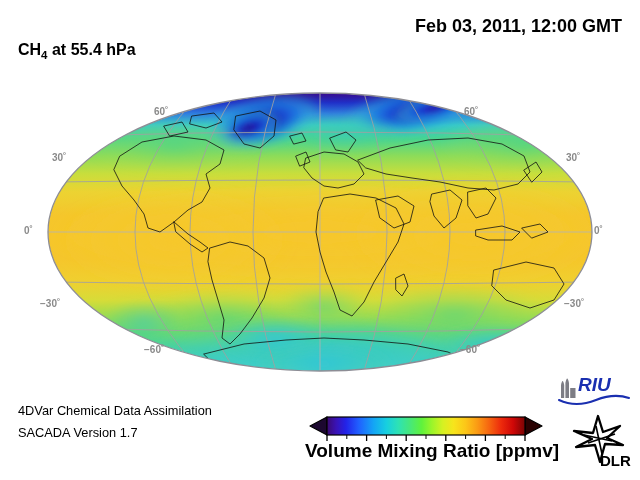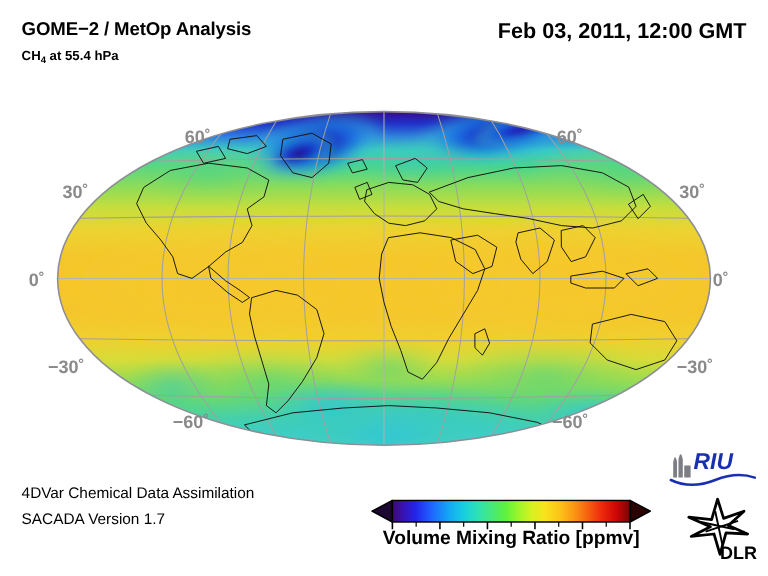--- a/index.html
+++ b/index.html
@@ -25,21 +25,21 @@
     font-size: 15.5px;
     font-weight: bold;
     color: #000;
     letter-spacing: -0.1px;
     white-space: nowrap;
   }
   .hdr-left2 {
     position: absolute;
     left: 18px;
     top: 41px;
-    font-size: 11px;
+    font-size: 16px;
     font-weight: bold;
     color: #000;
     white-space: nowrap;
   }
   .hdr-right {
     position: absolute;
     right: 18px;
     top: 16px;
     font-size: 18px;
     font-weight: bold;
@@ -57,21 +57,21 @@
     position: absolute;
     left: 24px;
     top: 82px;
     width: 592px;
     height: 300px;
   }
   #map-svg { display: block; }
 
   .lat-label {
     position: absolute;
-    font-size: 15px;
+    font-size: 10px;
     font-weight: bold;
     color: #8a8a8a;
     white-space: nowrap;
   }
 
   
   .foot {
     position: absolute;
     left: 18px;
     font-size: 12.8px;
@@ -90,21 +90,21 @@
     top: 396px;
     width: 242px;
     height: 76px;
   }
   #cbar-title {
     position: absolute;
     left: 0;
     top: 0;
     width: 242px;
     text-align: center;
-    font-size: 16px;
+    font-size: 19px;
     font-weight: bold;
     color: #000;
     white-space: nowrap;
     margin-top: 44px;
   }
   #cbar-svg {
     position: absolute;
     left: 0;
     top: 20px;
     display: block;
@@ -139,21 +139,20 @@
     top: 414px;
     width: 74px;
     height: 54px;
   }
 </style>
 </head>
 <body>
 
 <div id="root">
 
-  <div class="hdr-left">GOME−2 / MetOp Analysis</div>
   <div class="hdr-left2"><span>CH</span><span class="sub">4</span><span> at 55.4 hPa</span></div>
   <div class="hdr-right">Feb 03, 2011, 12:00 GMT</div>
 
   <div id="map-wrap">
     <svg id="map-svg" width="592" height="300" viewBox="0 0 592 300">
       <defs>
         <clipPath id="globeClip">
           <ellipse cx="296" cy="150" rx="272" ry="139"></ellipse>
         </clipPath>
 

